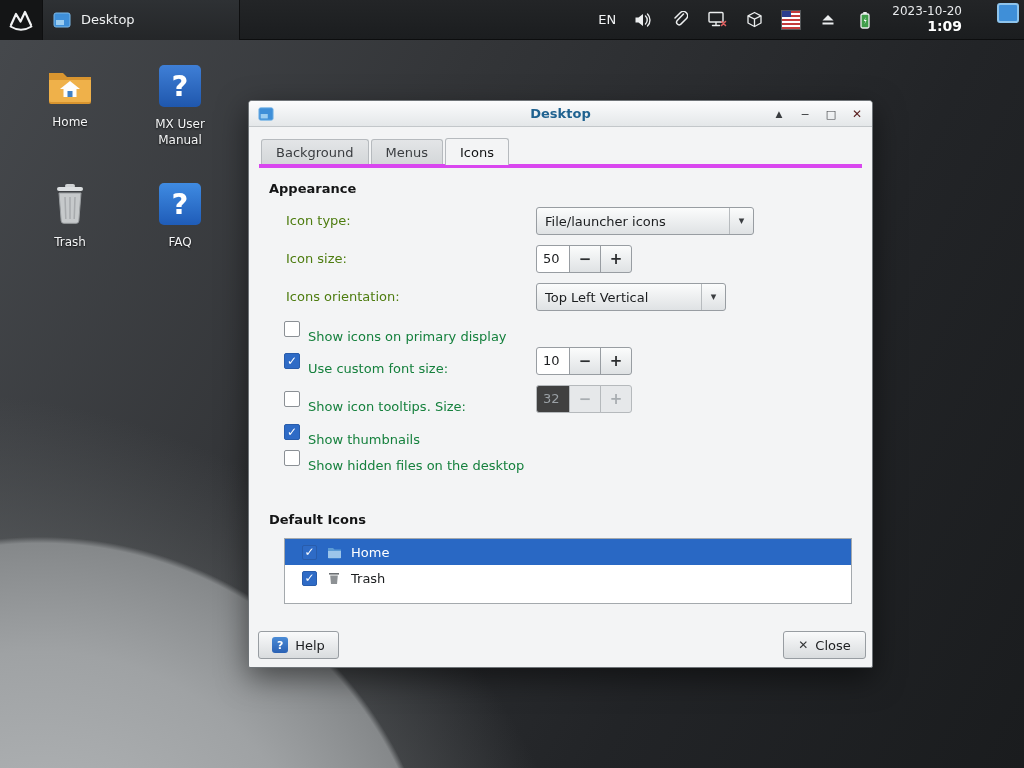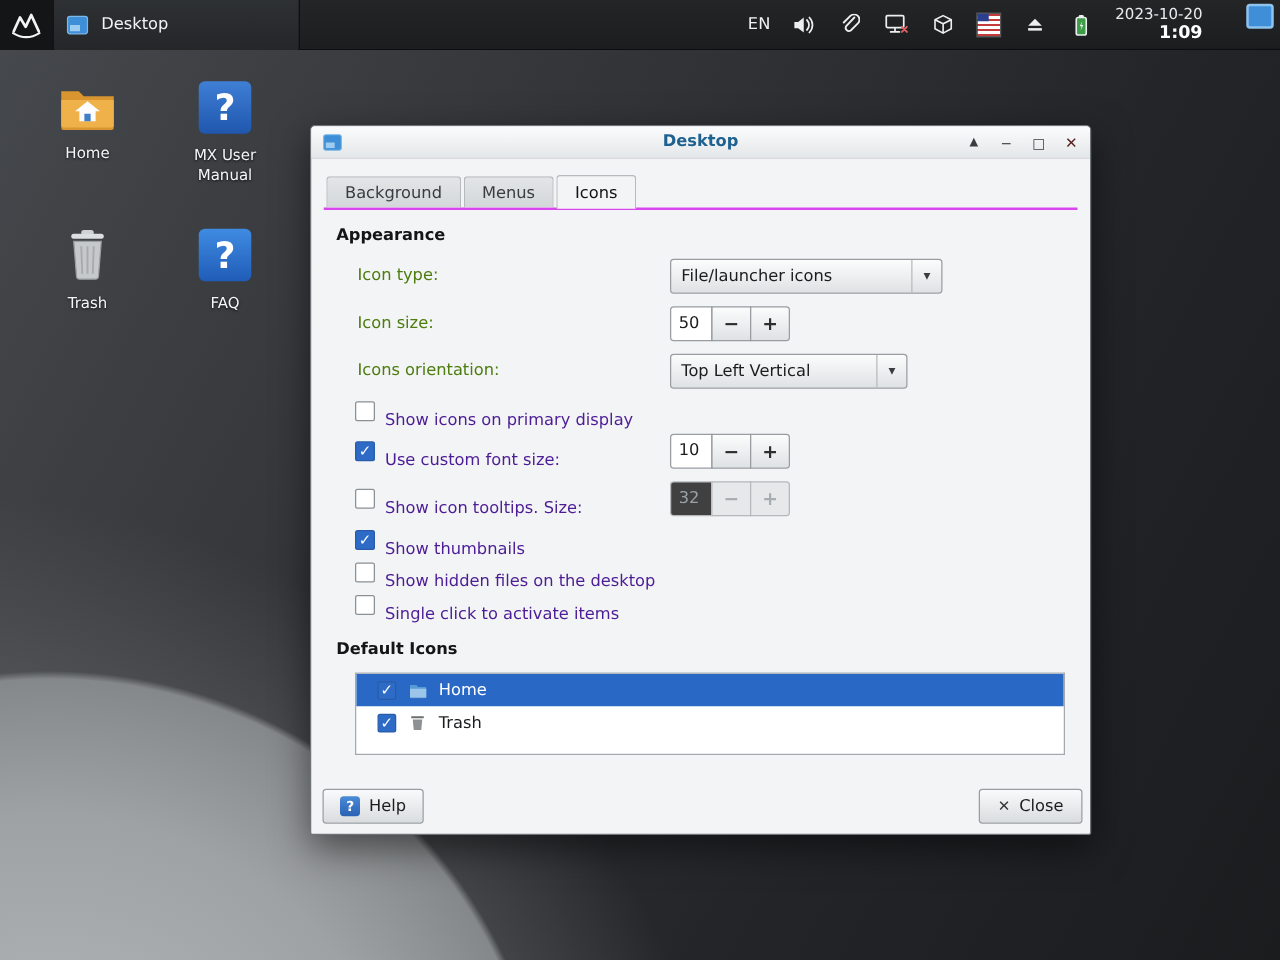--- a/index.html
+++ b/index.html
@@ -46,21 +46,21 @@
   .tb-icon { position:absolute; left:9px; top:5px; }
   .tb-title { position:absolute; left:0; right:0; top:0; height:26px; line-height:26px; text-align:center;
     font-size:13px; font-weight:bold; color:#1f6290; }
   .tb-btns { position:absolute; right:6px; top:0; height:26px; display:flex; align-items:center; gap:8px; }
   .tb-btn { width:18px; height:18px; display:flex; align-items:center; justify-content:center;
     font-size:11px; color:#3a3d40; cursor:default; }
   .tb-btn.shade { font-size:9px; }
   .tb-btn.close { font-size:12px; color:#5b2020; }
 
   .tabs { position:absolute; top:40px; left:10px; right:10px; height:27px;
-    border-bottom:2px solid #d946ef; display:flex; align-items:flex-end; padding-left:2px; }
+    border-bottom:4px solid #d946ef; display:flex; align-items:flex-end; padding-left:2px; }
   .tab { height:25px; line-height:25px; padding:0 14px; font-size:13px; color:#3a3d40;
     background:linear-gradient(#e3e5e7,#d4d7d9); border:1px solid #b6babe; border-bottom:none;
     margin-right:2px; border-radius:3px 3px 0 0; }
   .tab.active { background:#f3f4f5; height:27px; line-height:27px; margin-bottom:-1px; color:#121314; }
 
   .form-label { position:absolute; left:37px; height:28px; line-height:28px; font-size:13px; color:#4d7c0f; }
   .heading { position:absolute; left:20px; font-size:13px; font-weight:bold; color:#141516; }
 
   .combo { position:absolute; left:287px; height:28px; display:flex; align-items:center;
     background:linear-gradient(#fbfcfc,#dfe2e4); border:1px solid #989da2; border-radius:3px; cursor:default; }
@@ -75,21 +75,21 @@
     background:linear-gradient(#fbfcfc,#dfe2e4); text-align:center; line-height:26px;
     font-size:15px; font-weight:bold; color:#2b2d2f; cursor:default; }
   .spin-btn:last-child { border-radius:0 3px 3px 0; }
   .spin.disabled .spin-value { color:#9aa0a5; background:#404040; border-color:#b5b9bc; }
   .spin.disabled .spin-btn { color:#a8adb1; background:#e6e8ea; border-color:#b5b9bc; }
 
   .cb-row { position:absolute; left:35px; height:18px; display:flex; align-items:center; gap:8px; cursor:default; }
   .cb { width:16px; height:16px; background:#ffffff; border:1px solid #8b9095; border-radius:2px;
     display:flex; align-items:center; justify-content:center; font-size:12px; font-weight:bold; color:#ffffff; }
   .cb.checked { background:#2e6bc6; border-color:#285cab; }
-  .cb-label { font-size:13px; color:#4c1d95;margin-top:15px; }
+  .cb-label { font-size:13px; color:#15803d;margin-top:15px; }
 
   .list { position:absolute; left:35px; top:437px; width:568px; height:66px; background:#ffffff;
     border:1px solid #a4a9ad; overflow:hidden; }
   .list-row { height:26px; display:flex; align-items:center; gap:9px; padding-left:17px; font-size:13px; color:#1b1d1f; }
   .list-row.alt { background:#f3f6f8; }
   .list-row.selected { background:#2968c4; color:#ffffff; }
   .list-row .cb { width:15px; height:15px; }
   .li-icon { width:16px; height:16px; display:flex; align-items:center; justify-content:center; }
 
   .btn { position:absolute; height:28px; display:flex; align-items:center; justify-content:center; gap:7px;
@@ -296,24 +296,20 @@
     <div class="cb-row" style="top:322px;">
       <span class="cb checked">✓</span>
       <span class="cb-label">Show thumbnails</span>
     </div>
 
     <div class="cb-row" style="top:348px;">
       <span class="cb"></span>
       <span class="cb-label">Show hidden files on the desktop</span>
     </div>
 
-    <div class="cb-row" style="top:374px;">
-      <span class="cb"></span>
-      <span class="cb-label">Single click to activate items</span>
-    </div>
 
     <div class="heading" style="top:411px;">Default Icons</div>
 
     <div class="list">
       <div class="list-row selected">
         <span class="cb checked">✓</span>
         <span class="li-icon">
           <svg width="15" height="13" viewBox="0 0 15 13">
             <path d="M1 2 h5 l1.5 1.5 H14 v8 a1 1 0 0 1 -1 1 H2 a1 1 0 0 1 -1 -1 z" fill="#5b9bd5"></path>
             <rect x="1" y="5" width="13" height="7" fill="#9cc5ea"></rect>

